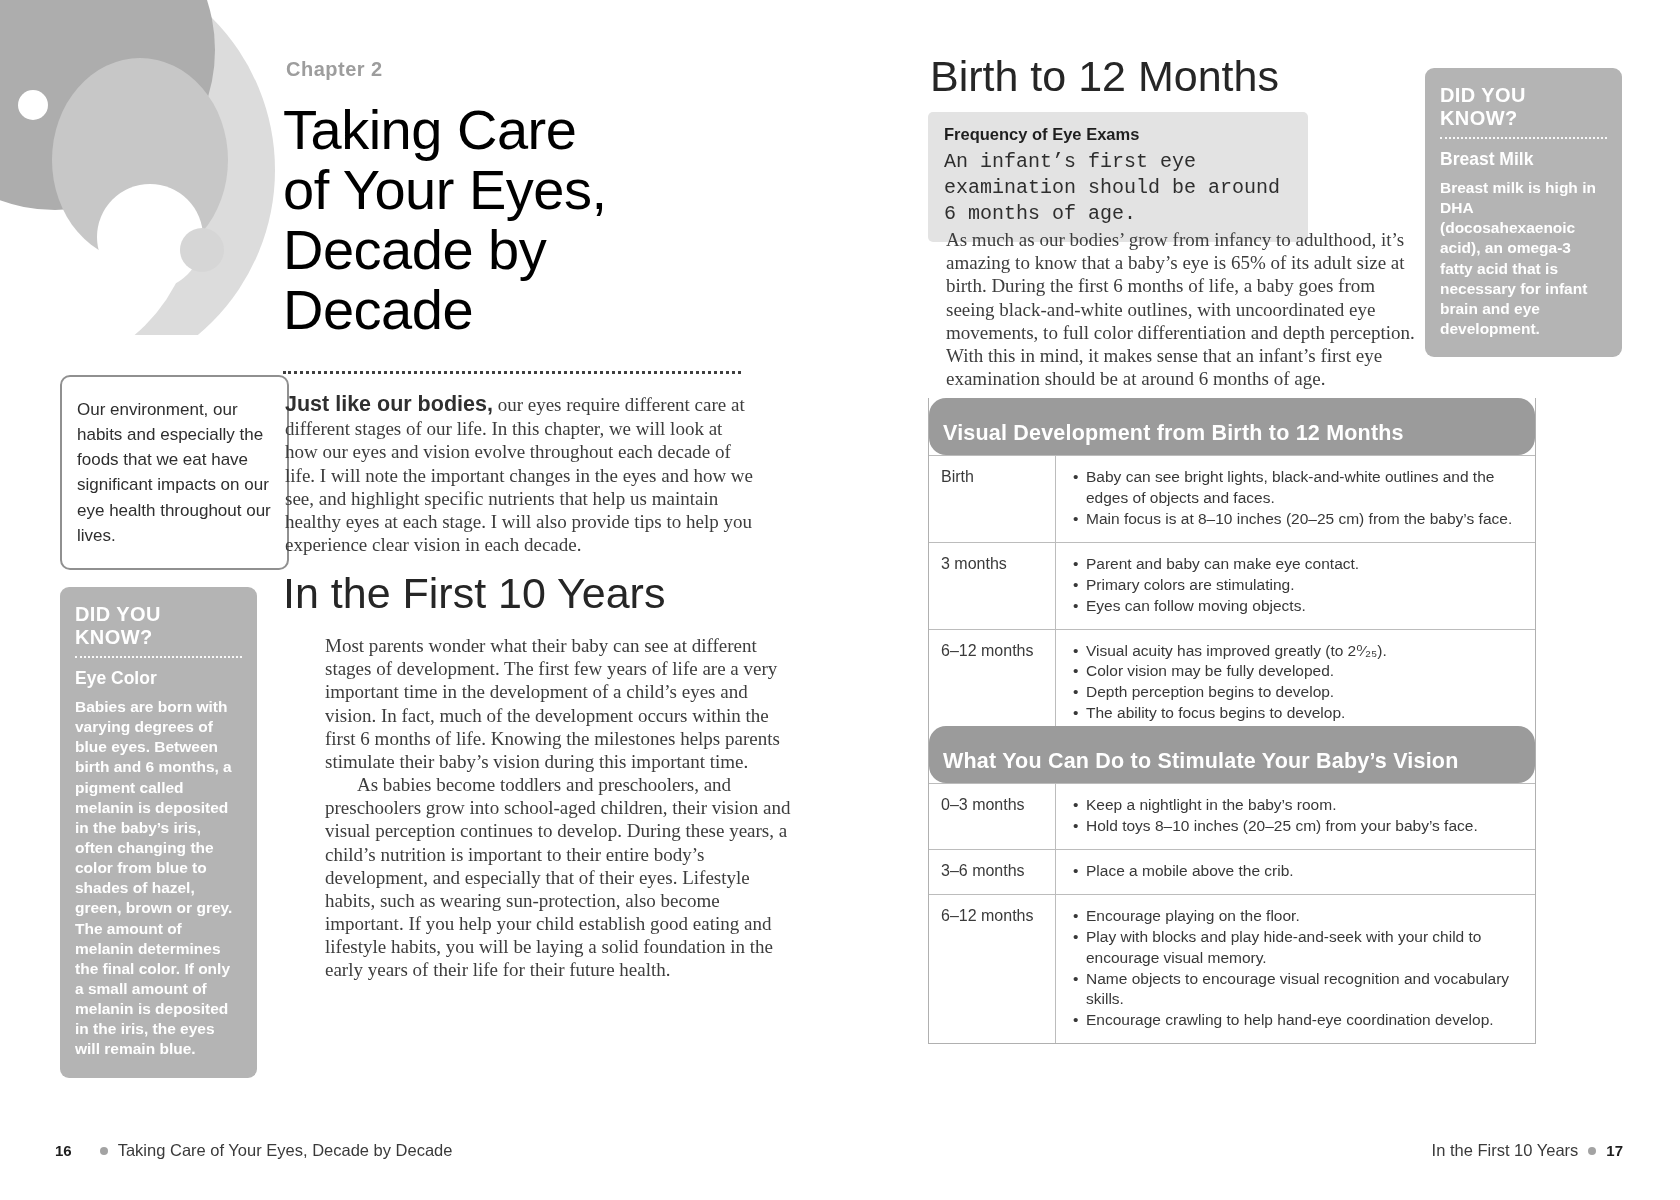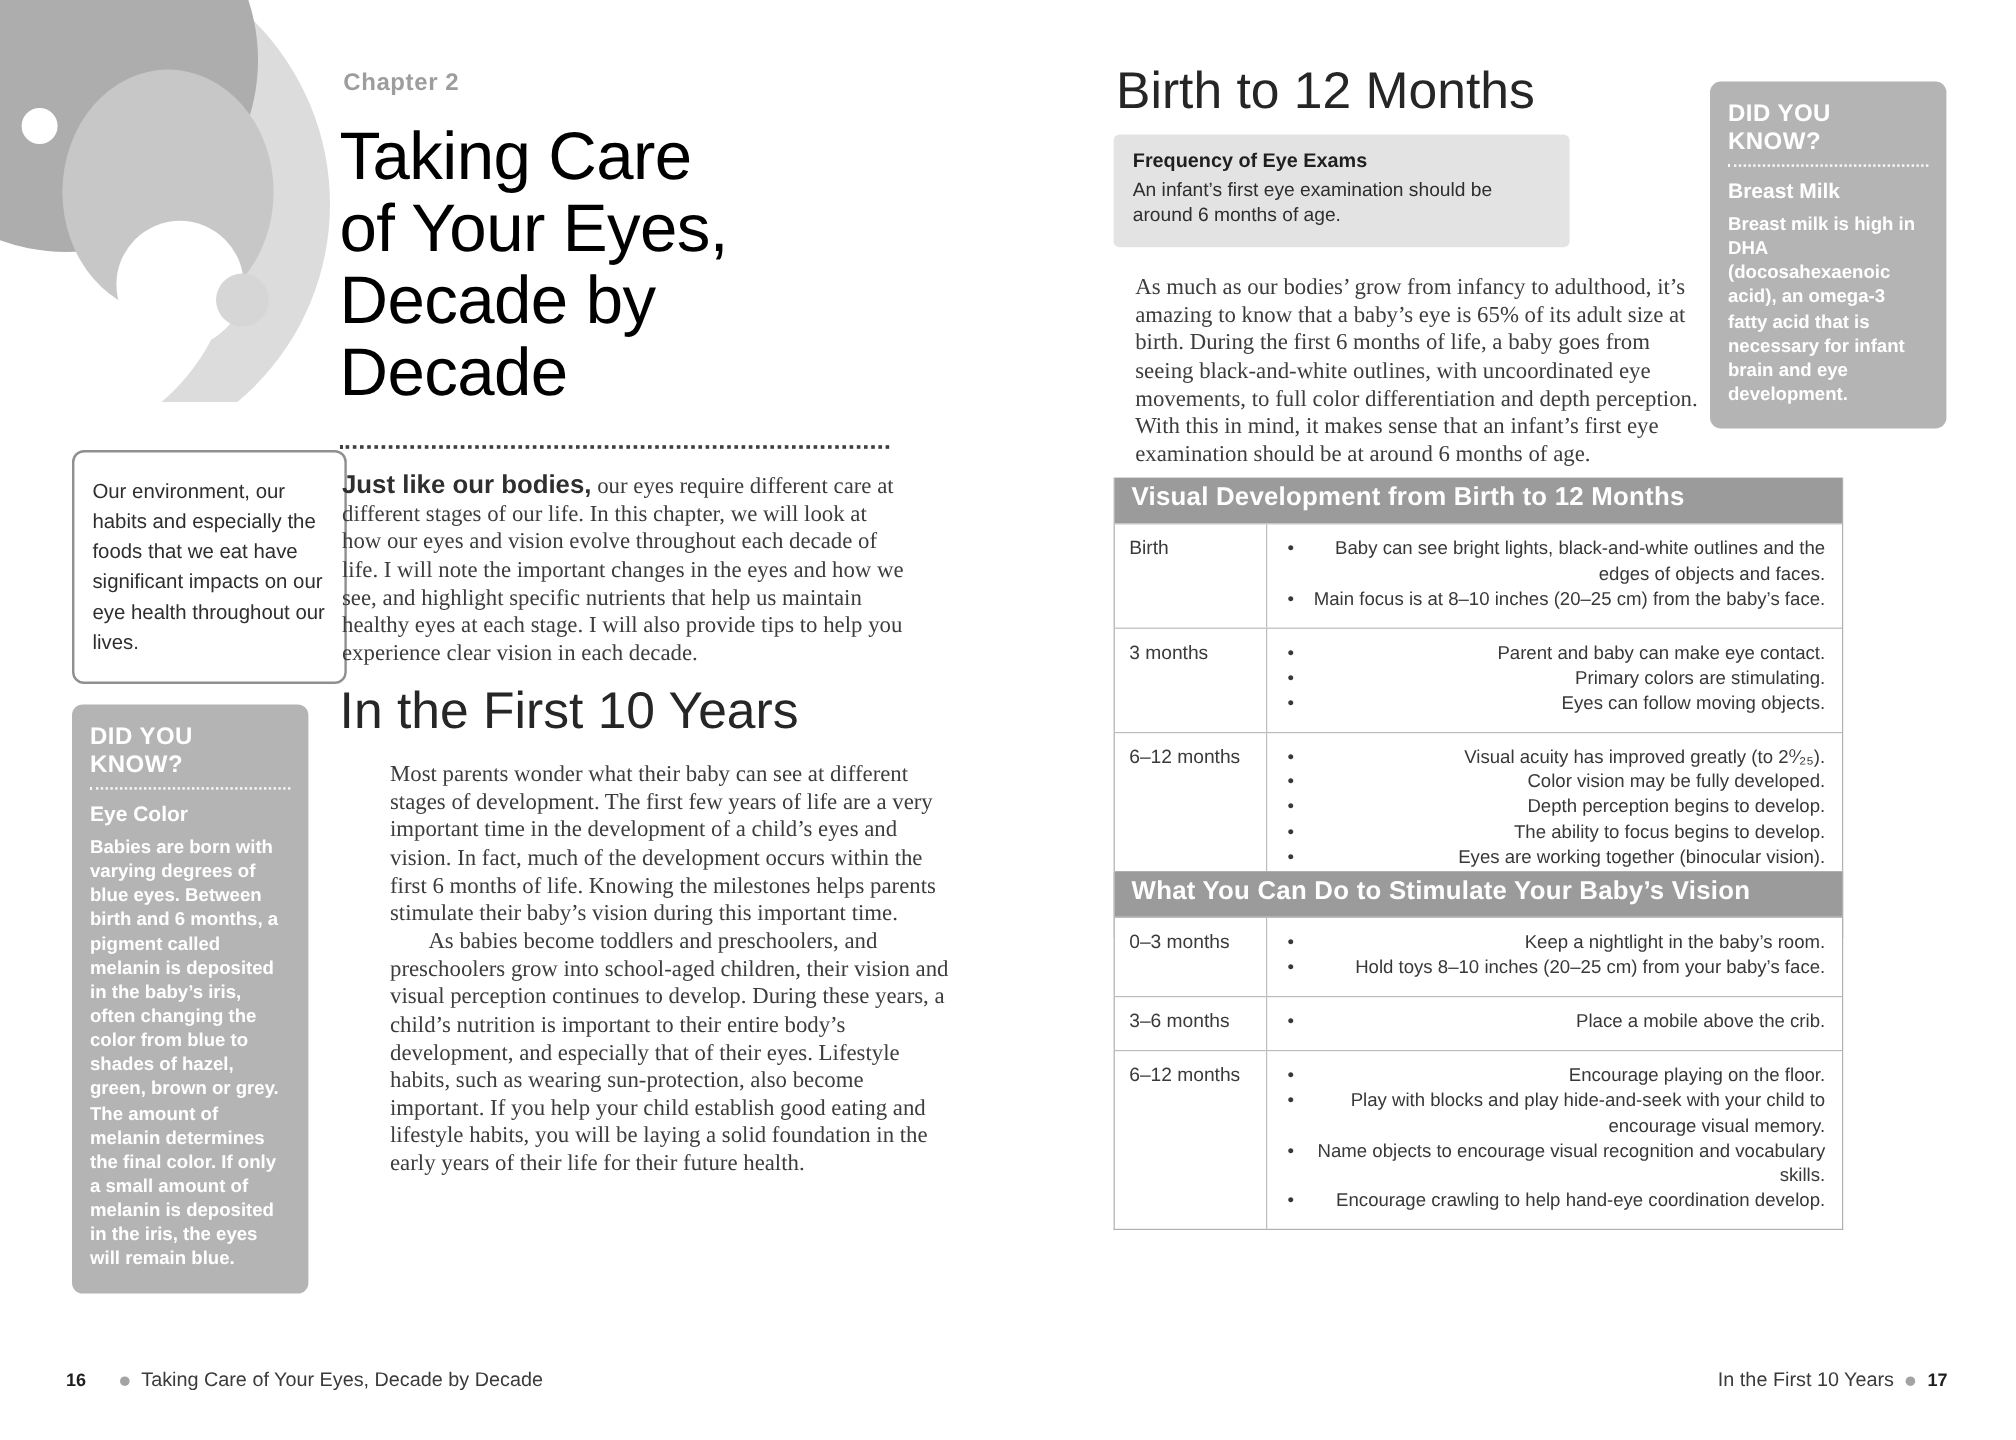--- a/index.html
+++ b/index.html
@@ -47,36 +47,36 @@
   .dyk-h   { font-size:20px; font-weight:bold; letter-spacing:.4px; }
   .dyk-sep { border-top:2px dotted rgba(255,255,255,.92); margin:7px 0 10px; }
   .dyk-sub { font-size:17.5px; font-weight:bold; margin-bottom:8px; }
   .dyk-body{ font-size:15.5px; font-weight:bold; line-height:1.3; }
 
   
   #right-heading { position:absolute; left:930px; top:52px; font-size:43px; font-weight:100; color:#262626; }
   .freq { position:absolute; left:928px; top:112px; width:380px; box-sizing:border-box;
           background:#e3e3e3; border-radius:5px; padding:13px 16px 15px; }
   .freq-title { font-weight:bold; font-size:16.5px; color:#1f1f1f; margin-bottom:5px; }
-  .freq-body  { font-size:16px; color:#2e2e2e; line-height:1.3; }
+  .freq-body  { font-size:20px; color:#2e2e2e; line-height:1.3;font-family:Liberation Mono, monospace; }
   #right-para { position:absolute; left:930px; top:212px; width:478px; margin:16px; }
 
   .dtable { position:absolute; left:928px; width:606px; background:#fff;
             border:1px solid #b0b0b0; border-top:none; }
   #table1 { top:398px; }
   #table2 { top:726px; }
   .thead { background:#9b9b9b; color:#fff; font-weight:bold; font-size:21.5px;
-           padding:4px 14px 9px; letter-spacing:.2px; }
+           padding:23px 14px 9px; letter-spacing:.2px;border-radius:17px; }
   .trow  { display:flex; border-top:1px solid #bcbcbc; }
   .tlabel{ width:106px; flex:0 0 auto; border-right:1px solid #bcbcbc;
            padding:12px 8px 12px 12px; font-size:16px; color:#3a3a3a; }
   .titems{ flex:1; margin:0; padding:11px 14px 12px 17px; list-style:none;
            font-size:15.5px; color:#383838; line-height:1.35;
            font-family:"Liberation Sans","DejaVu Sans",sans-serif; }
-  .titems li { position:relative; padding-left:13px;text-align:right; }
+  .titems li { position:relative; padding-left:13px; }
   .titems li::before { content:"•"; position:absolute; left:0; top:0; }
 
   
   .footer { position:absolute; top:1141px; font-size:16.5px; color:#3a3a3a;
             display:flex; align-items:center; }
   #footer-left  { left:55px; }
   #footer-right { right:57px; }
   .pgnum { font-weight:bold; font-size:15px; color:#1e1e1e; }
   .fdot  { width:8px; height:8px; border-radius:50%; background:#a3a3a3; display:inline-block; }
   #footer-left .pgnum { margin-right:28px; }

